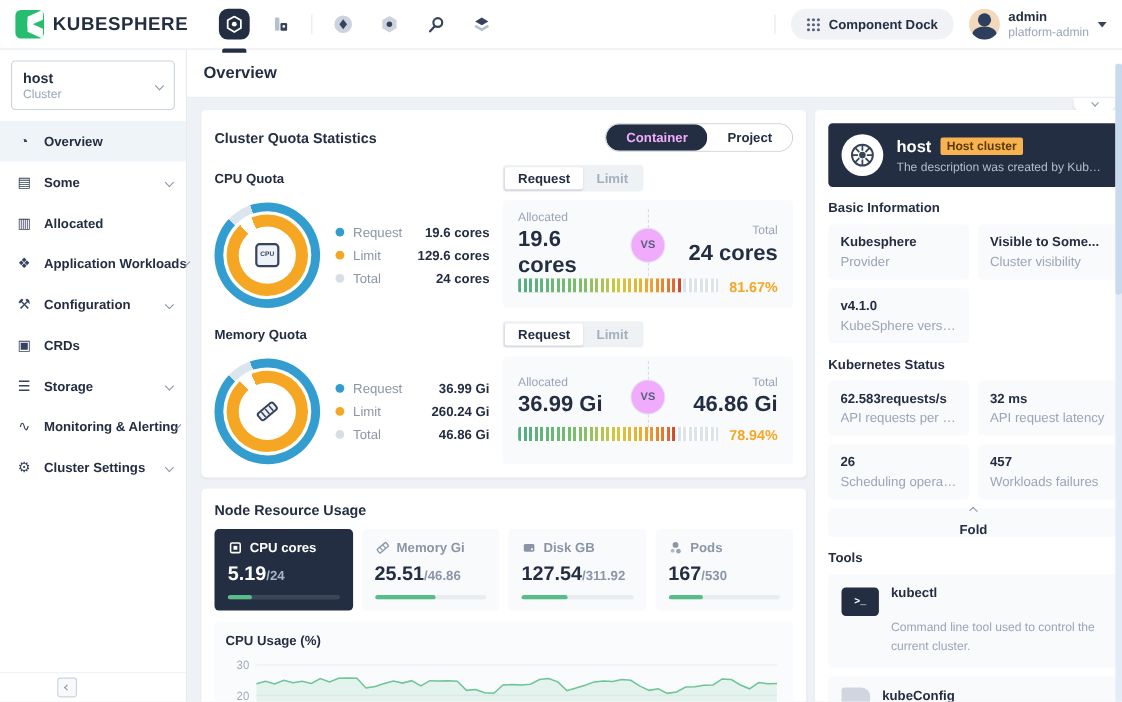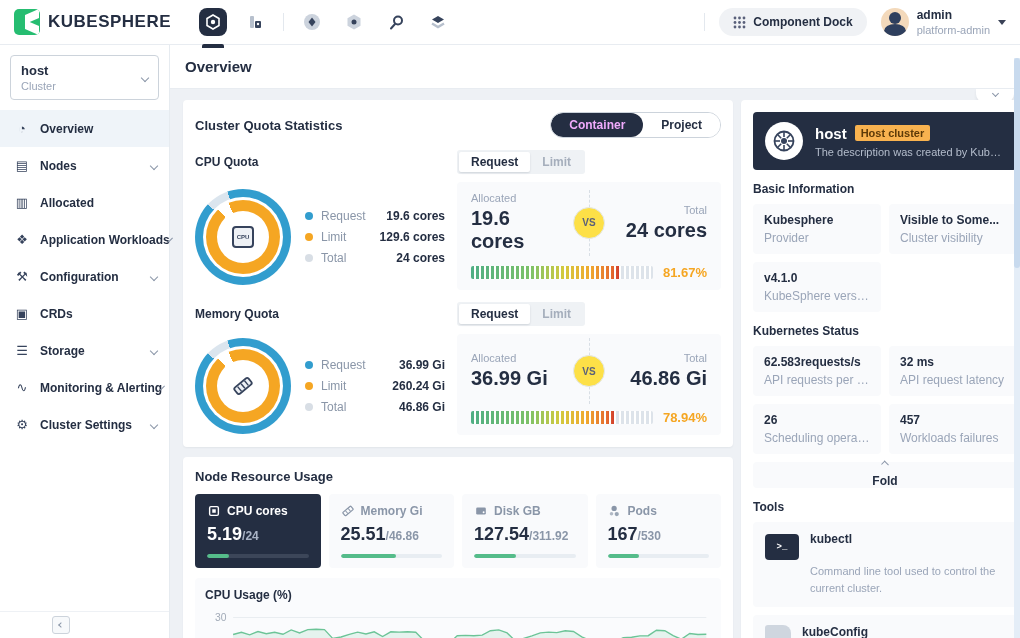--- a/index.html
+++ b/index.html
@@ -84,22 +84,22 @@
   .lg-label { color:#8a96a8; flex:1; }
   .lg-val { font-weight:bold; }
   .qs-right { background:#f9fafc; border-radius:4px; padding:10px 14px; margin-top:8px; }
   .vs-row { display:flex; align-items:center; }
   .vs-part { flex:1; }
   .vs-part.r { text-align:right; }
   .vs-cap { color:#9aa5b8; font-size:11px; }
   .vs-big { font-size:20px; font-weight:bold; margin-top:3px; }
   .vs-mid { position:relative; width:40px; height:54px; display:flex; align-items:center; justify-content:center; flex:none; margin:0 14px; }
   .vs-mid:before { content:""; position:absolute; top:-6px; bottom:-6px; left:50%; border-left:1px dashed #d8dee5; }
-  .vs-circle { width:32px; height:32px; background:#fde047; border:1px solid #e3e8ee; border-radius:50%; display:flex; align-items:center; justify-content:center; font-size:10px; font-weight:bold; color:#59607a; position:relative; }
-  .bar-row { display:flex; align-items:center; gap:10px; margin-top:12px; }
+  .vs-circle { width:32px; height:32px; background:#f0abfc; border:1px solid #e3e8ee; border-radius:50%; display:flex; align-items:center; justify-content:center; font-size:10px; font-weight:bold; color:#59607a; position:relative; }
+  .bar-row { display:flex; align-items:flex-start; gap:10px; }
   .stripe-bar { flex:1; height:13px; border-radius:2px; }
   .pct { color:#f5a623; font-weight:bold; font-size:13px; flex:none; }
 
   
   .node-card { margin-top:10px; padding:12px; }
   .tiles { display:grid; grid-template-columns:repeat(4,1fr); gap:8px; margin-top:10px; }
   .tile { background:#f9fafc; border-radius:4px; padding:10px 12px; cursor:pointer; }
   .tile.active { background:#242e42; color:#fff; }
   .tile-top { display:flex; align-items:center; gap:6px; color:#8a96a8; font-weight:bold; }
   .tile.active .tile-top { color:#fff; }
@@ -228,21 +228,21 @@
       </div>
       <span class="chev"></span>
     </div>
     <div class="nav">
       <div class="nav-item active">
         <span class="nav-ic">◔</span>
         <span class="nav-label">Overview</span>
       </div>
       <div class="nav-item">
         <span class="nav-ic">▤</span>
-        <span class="nav-label">Nodes</span>
+        <span class="nav-label">Some</span>
         <span class="chev"></span>
       </div>
       <div class="nav-item">
         <span class="nav-ic">▥</span>
         <span class="nav-label">Allocated</span>
       </div>
       <div class="nav-item">
         <span class="nav-ic">❖</span>
         <span class="nav-label">Application Workloads</span>
         <span class="chev"></span>

